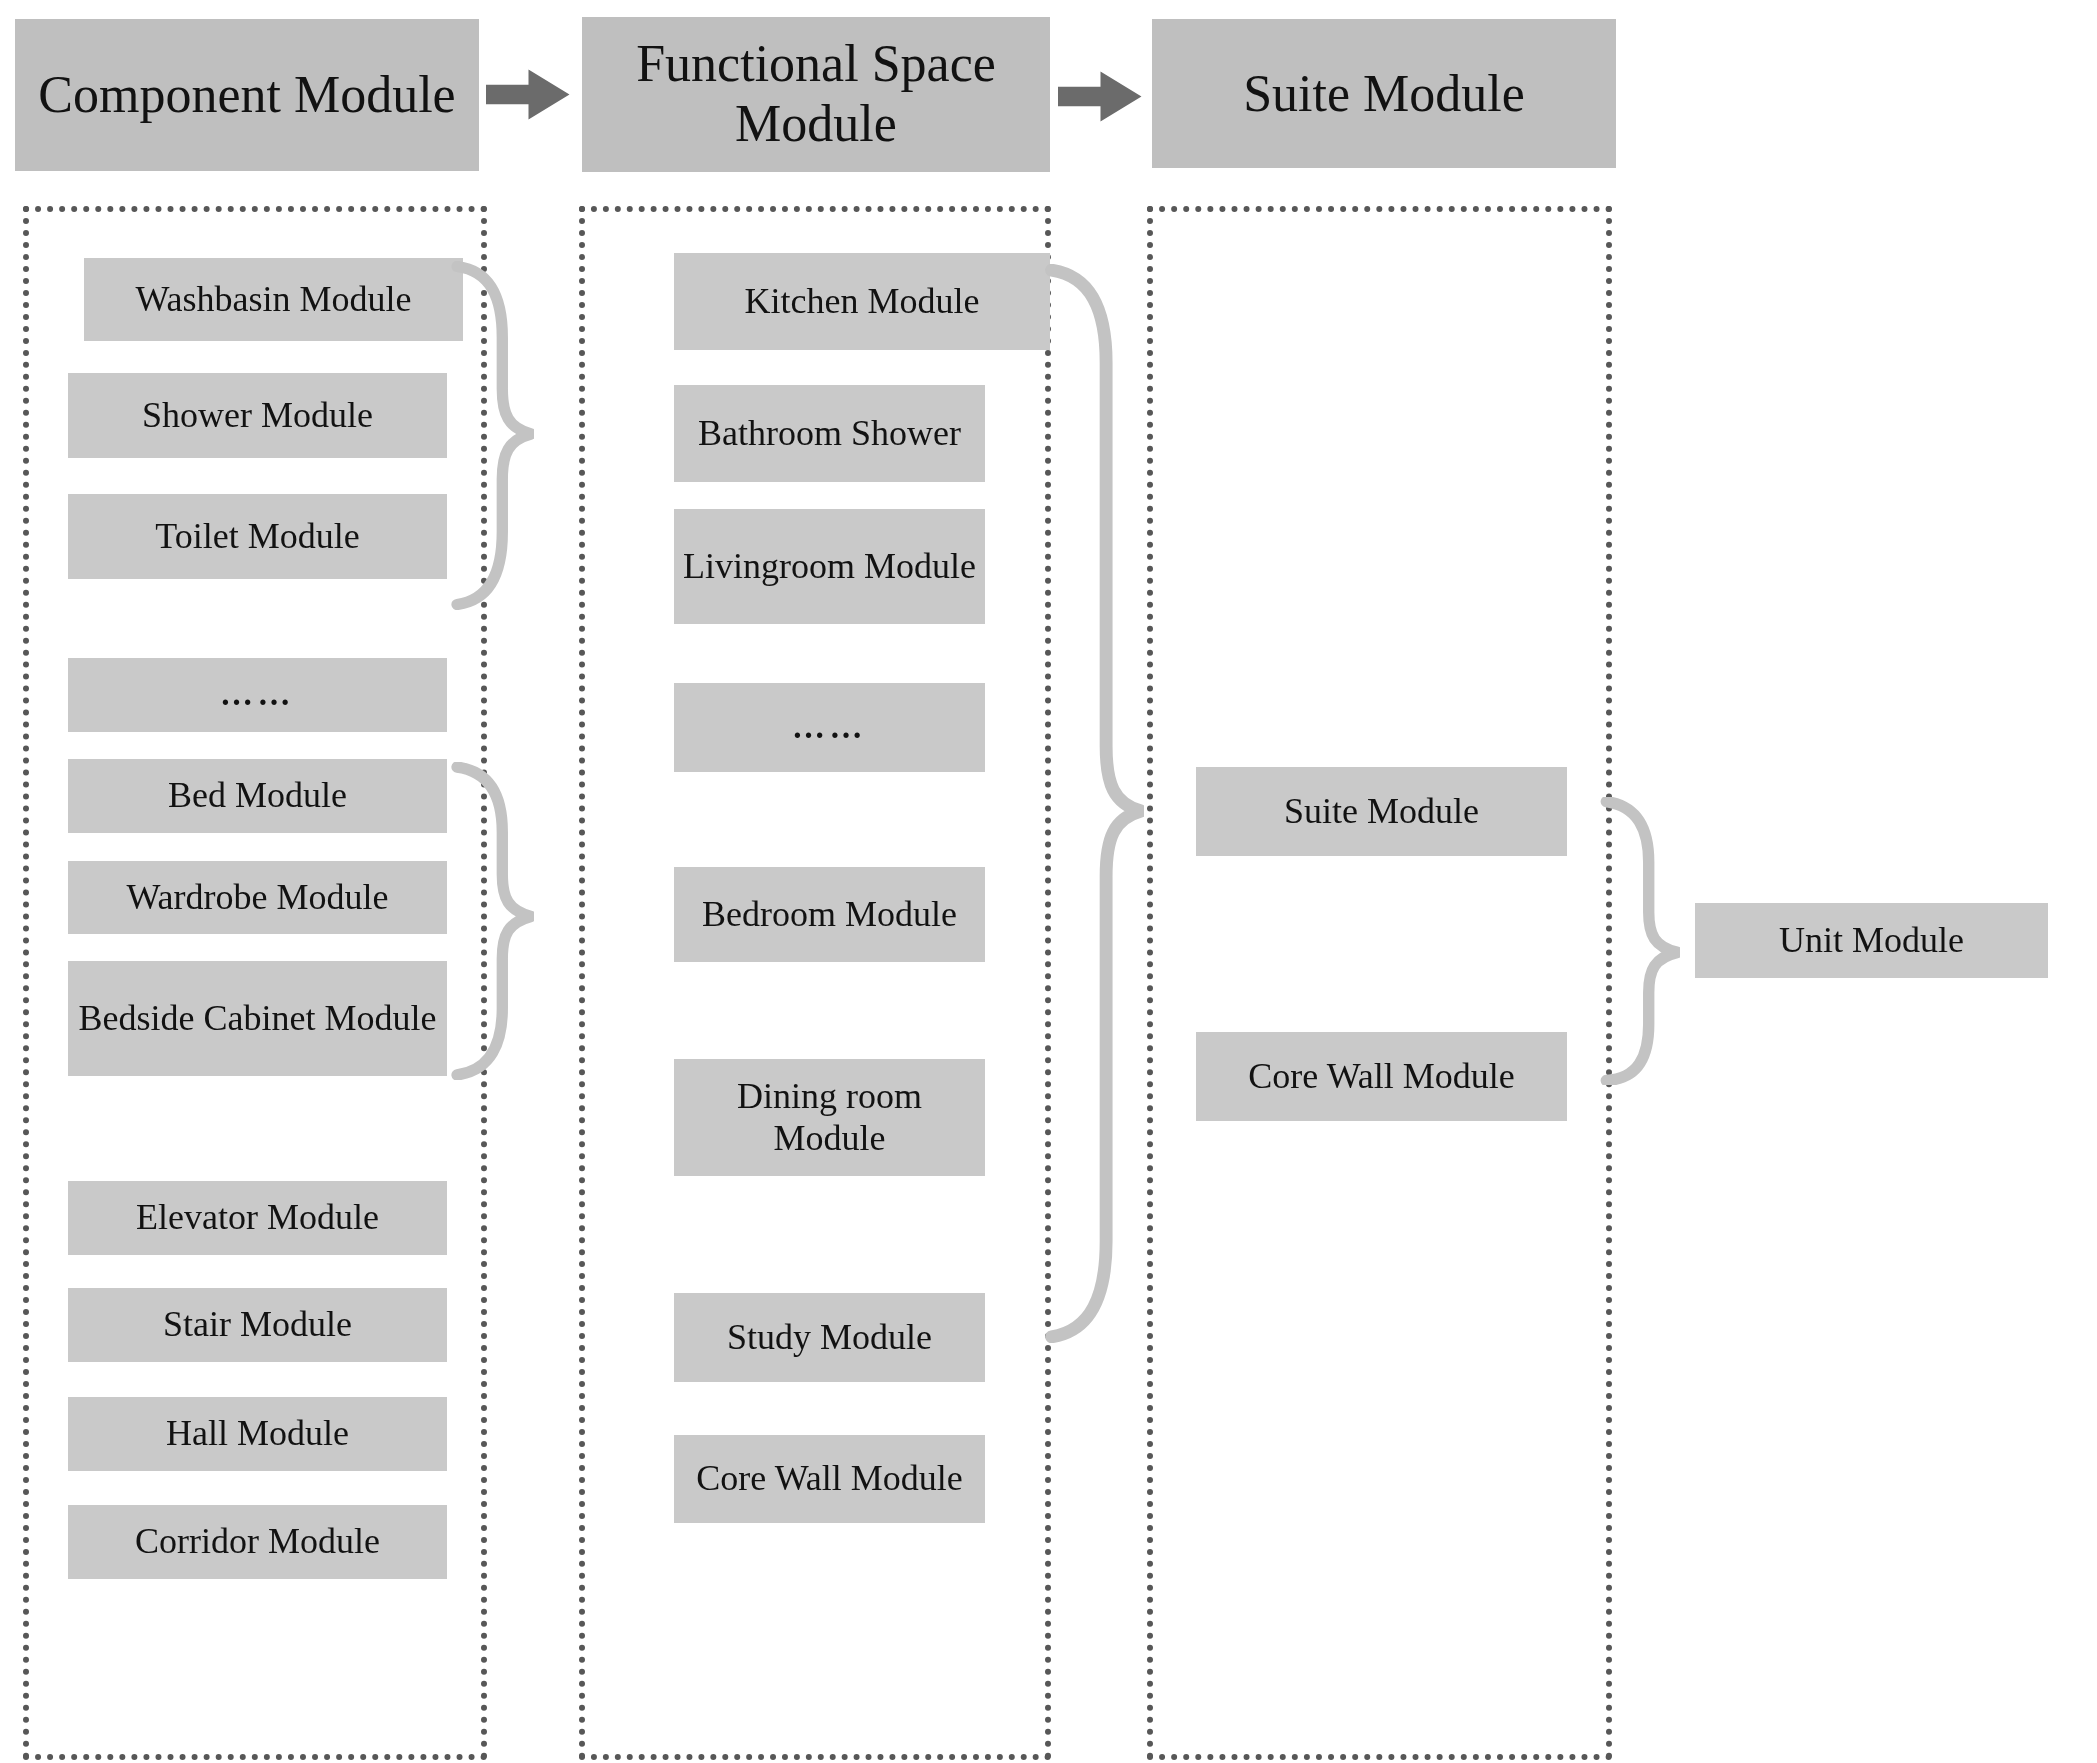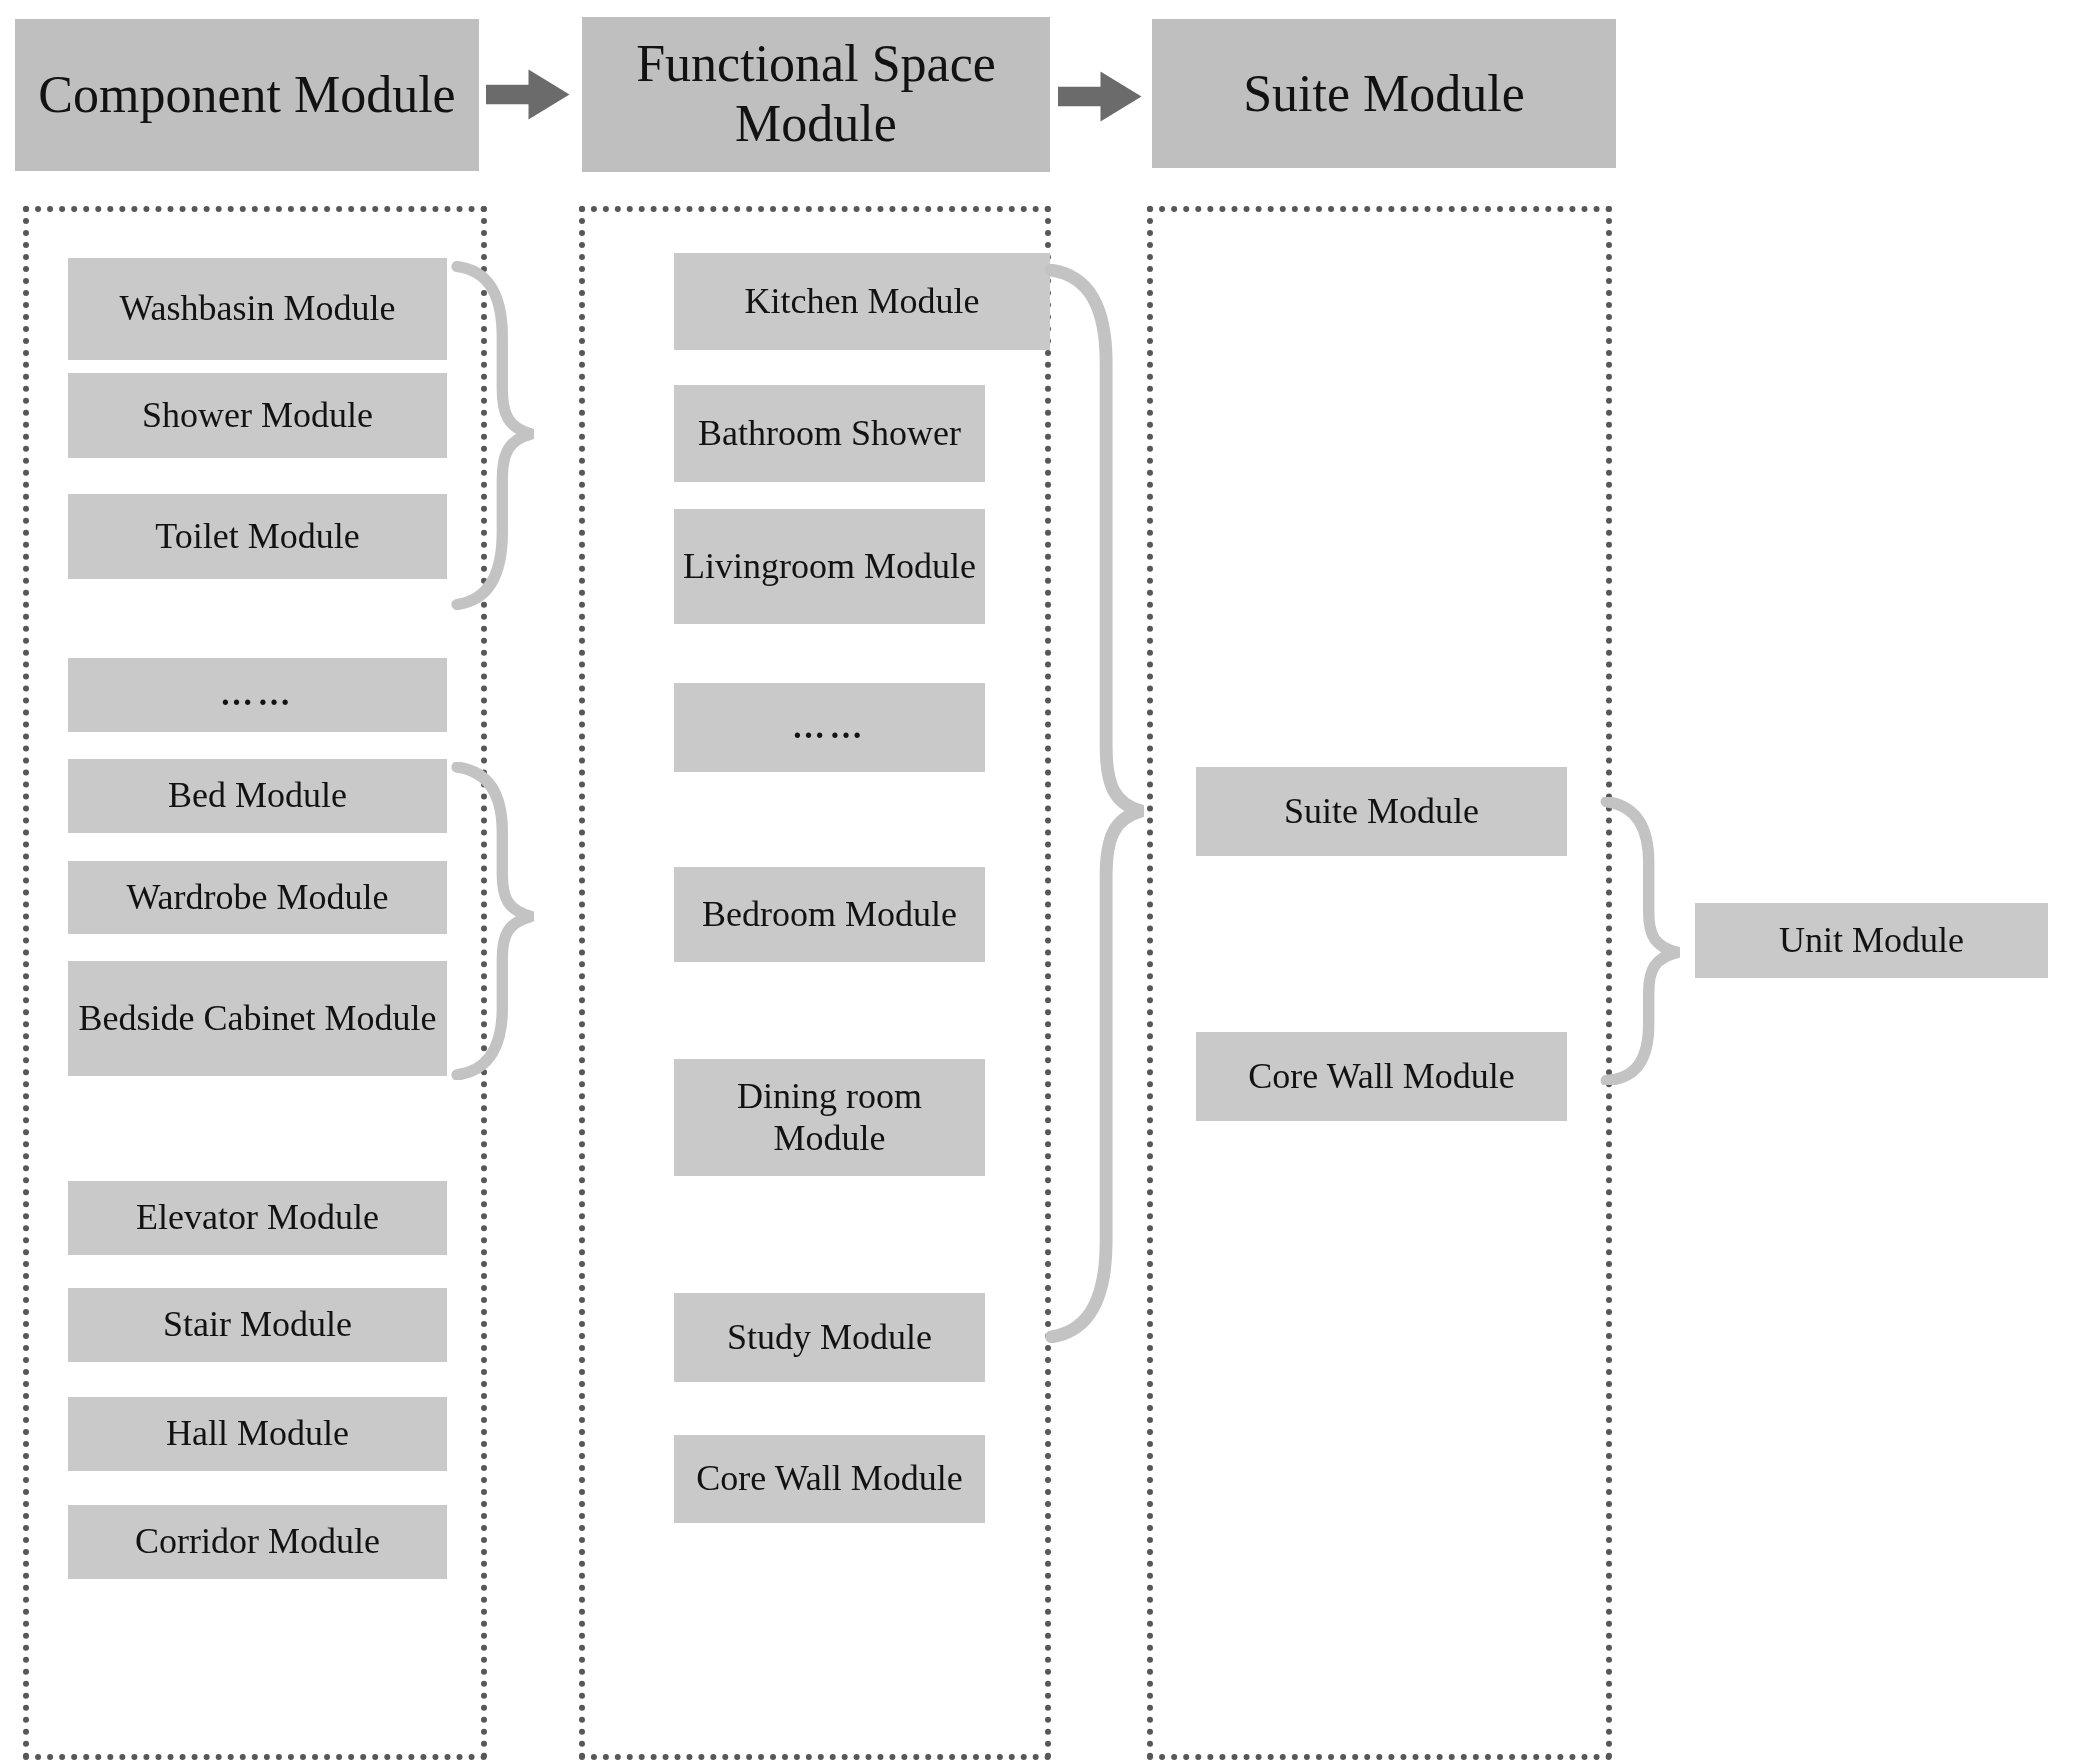--- a/index.html
+++ b/index.html
@@ -67,21 +67,21 @@
   <svg class="arrow" style="left:1058px;top:69px" width="85" height="55" viewBox="0 0 112 72">
     <polygon points="0,23 56,23 56,3 110,36 56,69 56,49 0,49" fill="#6b6b6b"></polygon>
   </svg>
 
   <div class="hdr" style="left:1152px;top:19px;width:464px;height:149px">Suite Module</div>
 
   <div class="dotbox" style="left:23px;top:206px;width:452px;height:1542px"></div>
   <div class="dotbox" style="left:579px;top:206px;width:460px;height:1542px"></div>
   <div class="dotbox" style="left:1147px;top:206px;width:453px;height:1542px"></div>
 
-  <div class="item" style="left:68px;top:258px;width:379px;height:102px">Washbasin Module</div>
+  <div class="item" style="left:84px;top:258px;width:379px;height:83px">Washbasin Module</div>
   <div class="item" style="left:68px;top:373px;width:379px;height:85px">Shower Module</div>
   <div class="item" style="left:68px;top:494px;width:379px;height:85px">Toilet Module</div>
   <div class="item dots" style="left:68px;top:658px;width:379px;height:74px">……</div>
   <div class="item" style="left:68px;top:759px;width:379px;height:74px">Bed Module</div>
   <div class="item" style="left:68px;top:861px;width:379px;height:73px">Wardrobe Module</div>
   <div class="item" style="left:68px;top:961px;width:379px;height:115px">Bedside Cabinet Module</div>
   <div class="item" style="left:68px;top:1181px;width:379px;height:74px">Elevator Module</div>
   <div class="item" style="left:68px;top:1288px;width:379px;height:74px">Stair Module</div>
   <div class="item" style="left:68px;top:1397px;width:379px;height:74px">Hall Module</div>
   <div class="item" style="left:68px;top:1505px;width:379px;height:74px">Corridor Module</div>

